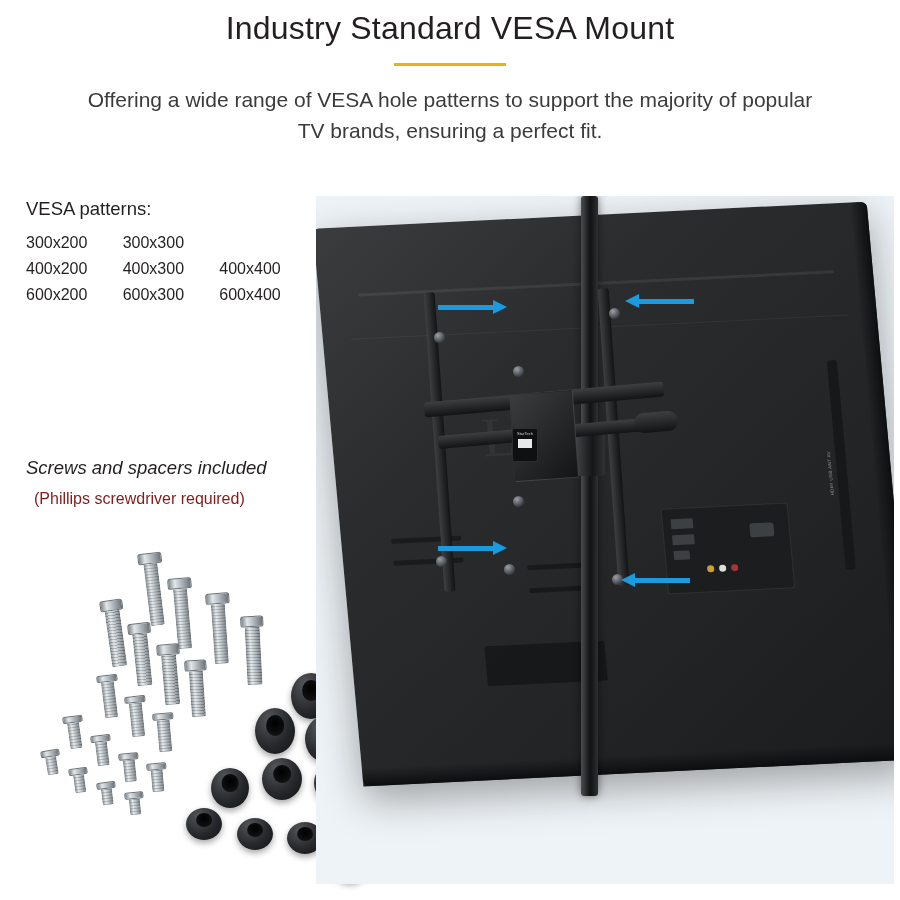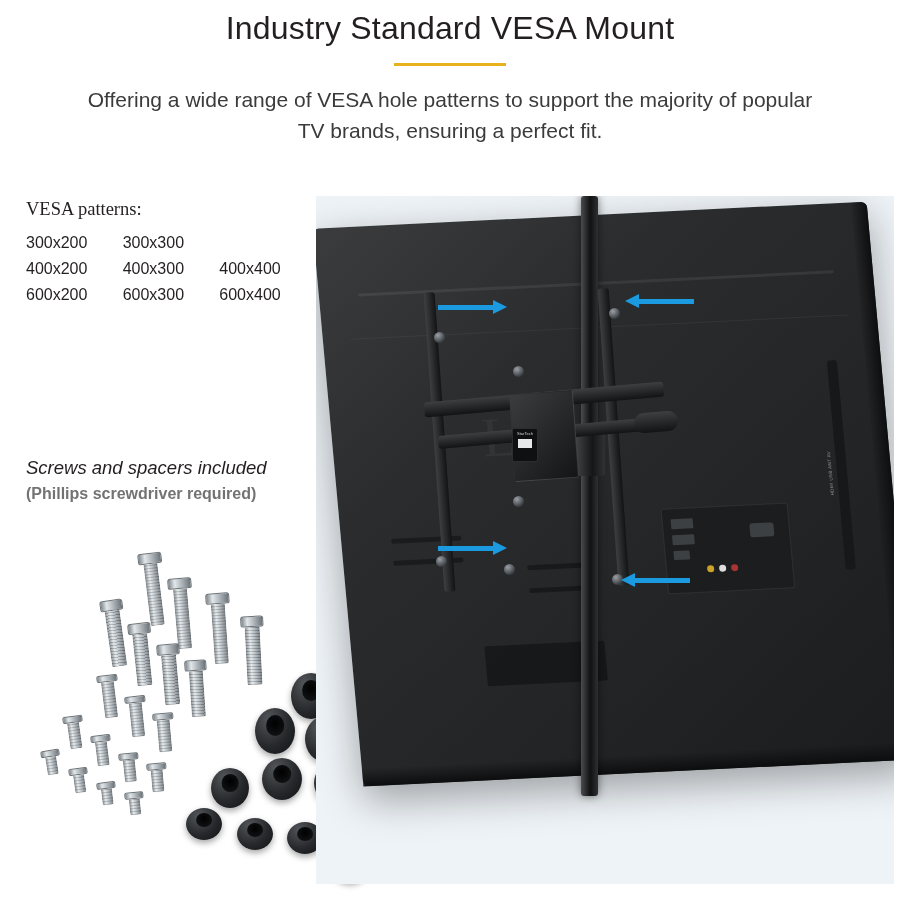--- a/index.html
+++ b/index.html
@@ -48,21 +48,20 @@
     position: absolute;
     left: 26px;
     top: 196px;
     width: 290px;
   }
   .block-heading {
     font-size: 18.5px;
     line-height: 26px;
     color: #231f20;
     margin: 0 0 8px 0;
-    font-family: Liberation Serif, serif;
   }
   .vesa-table {
     border-collapse: collapse;
     font-size: 16px;
     color: #231f20;
   }
   .vesa-table td {
     padding: 4px 0;
     width: 104px;
     vertical-align: top;
@@ -77,23 +76,22 @@
   .screws-heading {
     font-size: 18.5px;
     line-height: 25px;
     color: #231f20;
     margin: 0 0 3px 0;
     font-style: italic;
   }
   .screws-sub {
     font-size: 16px;
     line-height: 22px;
-    color: #737373;
-    margin: 0;
-    font-weight: bold;
+    color: #7f1d1d;
+    margin: 8px;
   }
 
   
   .photo-panel {
     position: absolute;
     left: 316px;
     top: 196px;
     width: 578px;
     height: 688px;
     background: #eef3f7;

